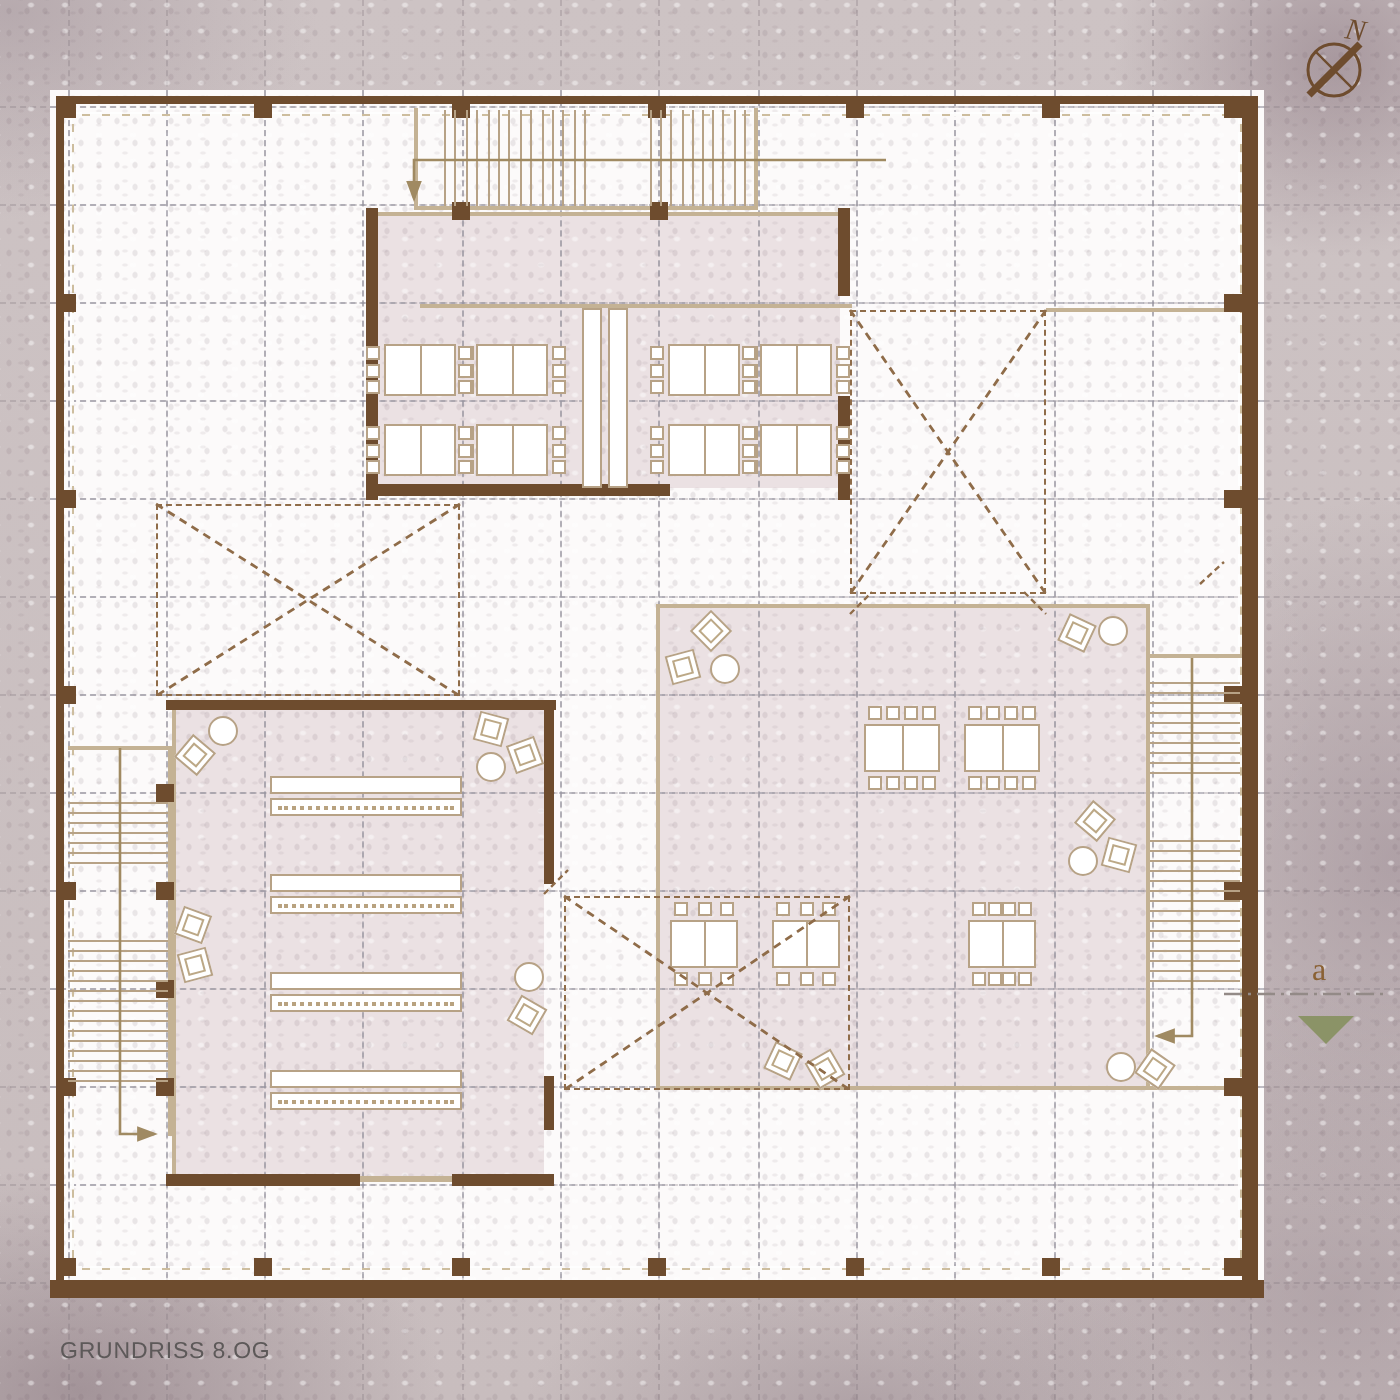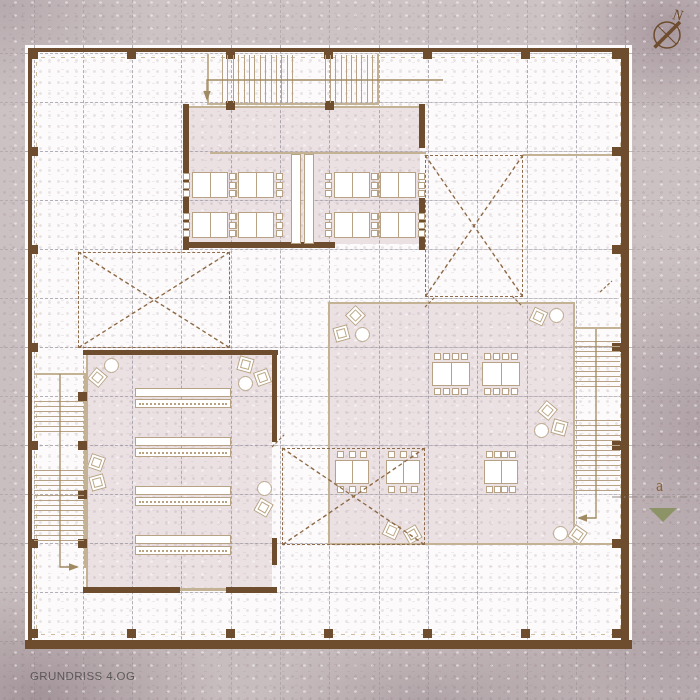--- a/index.html
+++ b/index.html
@@ -423,16 +423,16 @@
       </g>
     <g id="compass">
       <circle cx="667" cy="35" r="13" fill="none" stroke="#6e4c2e" stroke-width="1.5"></circle>
       <line x1="657.8" y1="44.2" x2="676.2" y2="25.8" stroke="#6e4c2e" stroke-width="1.1"></line>
       <line x1="657.8" y1="25.8" x2="676.2" y2="44.2" stroke="#6e4c2e" stroke-width="1.1"></line>
       <line x1="654.5" y1="47.5" x2="680" y2="22" stroke="#6e4c2e" stroke-width="3.6"></line>
       <text x="672" y="19" font-size="15" font-style="italic" font-family="Liberation Serif, serif" fill="#6e4c2e" transform="rotate(10 672 19)">N</text>
     </g>
   </svg>
 
-  <div id="plan-title">GRUNDRISS 4.OG</div>
+  <div id="plan-title">GRUNDRISS 8.OG</div>
   <div id="section-a">a</div>
   <div id="section-tri"></div>
 </div>
 
 </body></html>

